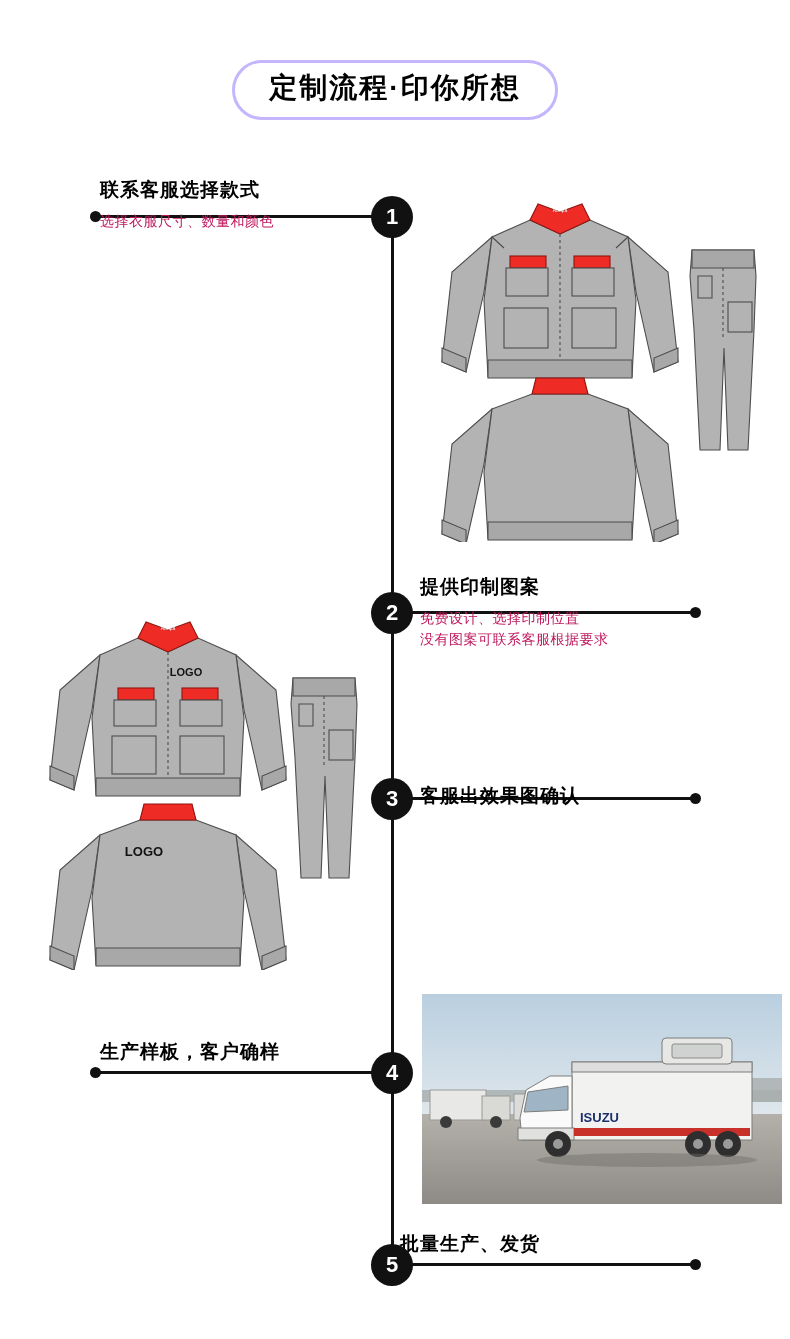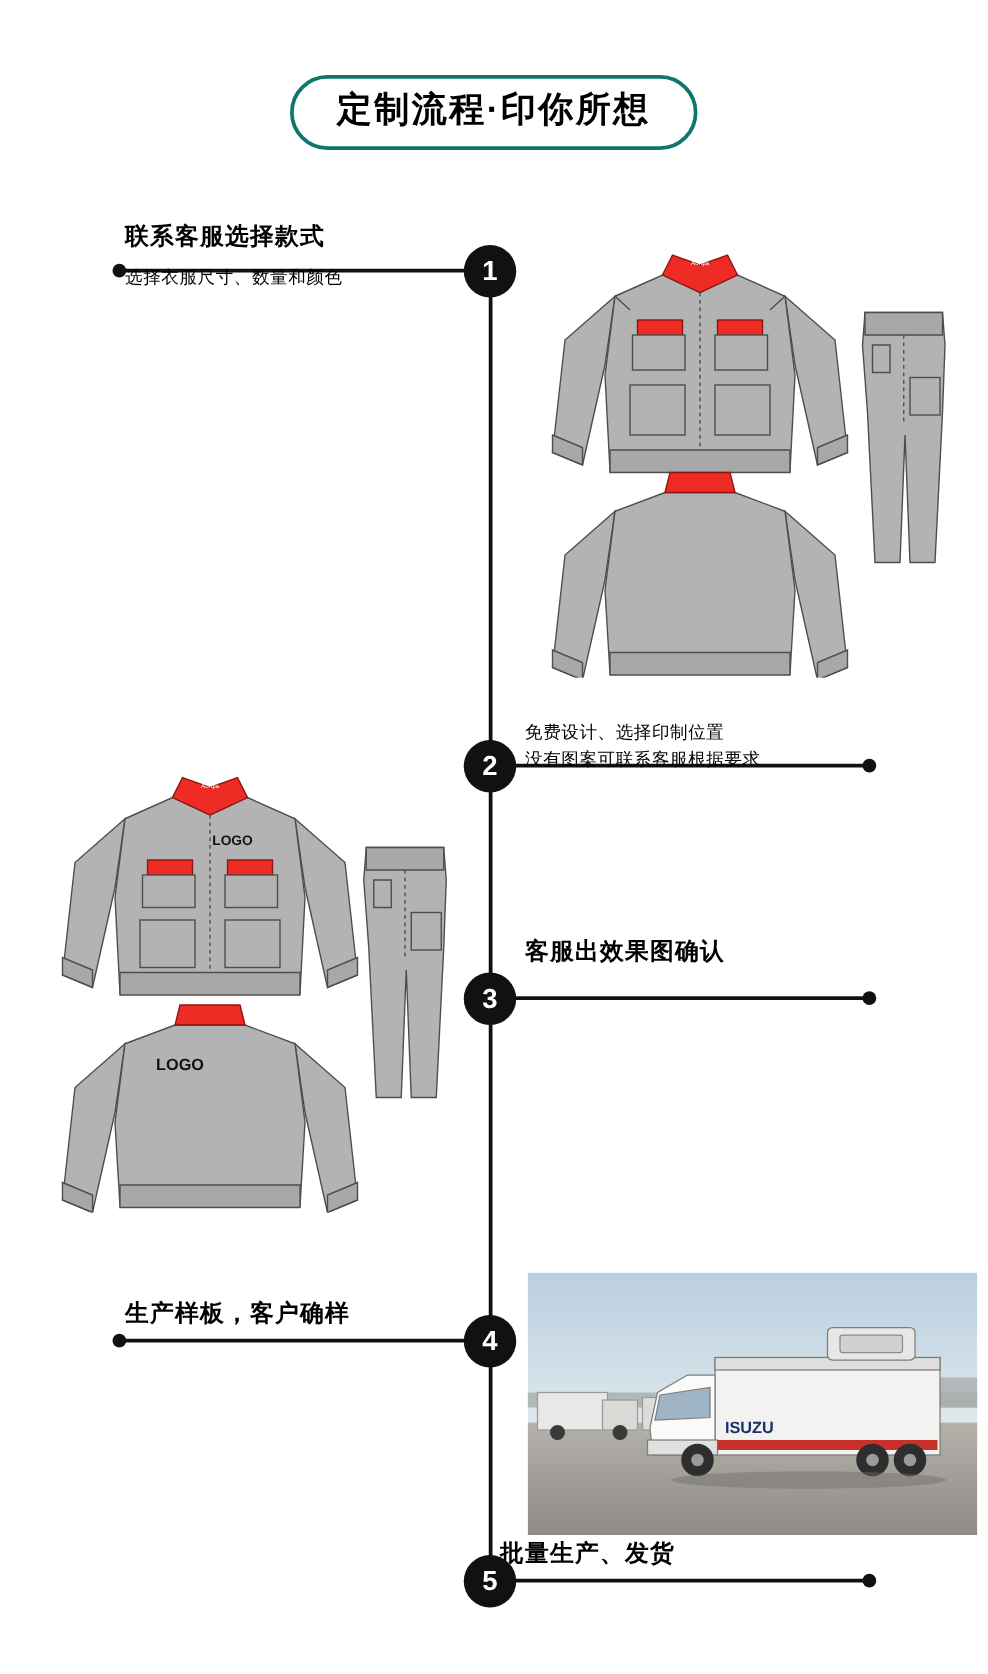--- a/index.html
+++ b/index.html
@@ -19,21 +19,21 @@
   
   .title-wrap {
     position: absolute;
     top: 60px;
     left: 0;
     width: 100%;
     display: flex;
     justify-content: center;
   }
   .title-box {
-    border: 3px solid #0f766e;
+    border: 3px solid #c4b5fd;
     border-radius: 30px;
     padding: 10px 34px 13px 34px;
     font-size: 28px;
     font-weight: bold;
     letter-spacing: 2px;
     line-height: 1.1;
   }
 
   
   .spine {
@@ -105,45 +105,44 @@
   .txt .head {
     font-size: 19px;
     font-weight: bold;
     line-height: 1.3;
     margin-bottom: 8px;
     letter-spacing: 1px;
   }
   .txt .sub {
     font-size: 14px;
     line-height: 1.55;
-    color: #000000;
+    color: #be185d;
     letter-spacing: 0.5px;
   }
   .txt-1 { left: 100px; top: 178px; width: 270px; }
   .txt-2 { left: 420px; top: 575px; width: 280px; }
-  .txt-3 { left: 420px; top: 750px; width: 280px; }
+  .txt-3 { left: 420px; top: 784px; width: 280px; }
   .txt-4 { left: 100px; top: 1040px; width: 270px; }
   .txt-4 .head { margin-bottom: 12px; }
   .txt-5 { left: 400px; top: 1232px; width: 280px; }
   .txt-5 .head { margin-bottom: 0; }
 
   
   .illus { position: absolute; }
   .illus-top-right { left: 432px; top: 182px; }
   .illus-mid-left  { left: 40px;  top: 600px; }
 
   
   .truck {
     position: absolute;
     left: 422px;
     top: 994px;
     width: 360px;
     height: 210px;
     overflow: hidden;
-    margin-top: 24px;
   }
 </style>
 </head>
 <body>
 
 <div class="title-wrap">
   <div class="title-box">定制流程·印你所想</div>
 </div>
 
 <div class="spine"></div>
@@ -207,20 +206,21 @@
         <path d="M14 36 L28 36 L28 58 L14 58 Z" fill="none"></path>
       </g>
     </g>
   </svg>
 </div>
 
 <div class="conn conn-2"></div>
 <div class="dot dot-2"></div>
 <div class="step-node step2">2</div>
 <div class="txt txt-2">
+  <div class="head">提供印制图案</div>
   <div class="sub">免费设计、选择印制位置</div>
   <div class="sub">没有图案可联系客服根据要求</div>
 </div>
 
 <div class="illus illus-mid-left">
   <svg width="340" height="370" viewBox="0 0 340 370" xmlns="http://www.w3.org/2000/svg">
     <g stroke="#4d4d4d" stroke-width="1.1" fill="#b3b3b3">
 
       <g>
         <path d="M60 55 L20 90 L10 180 L34 190 L52 110 Z"></path>

